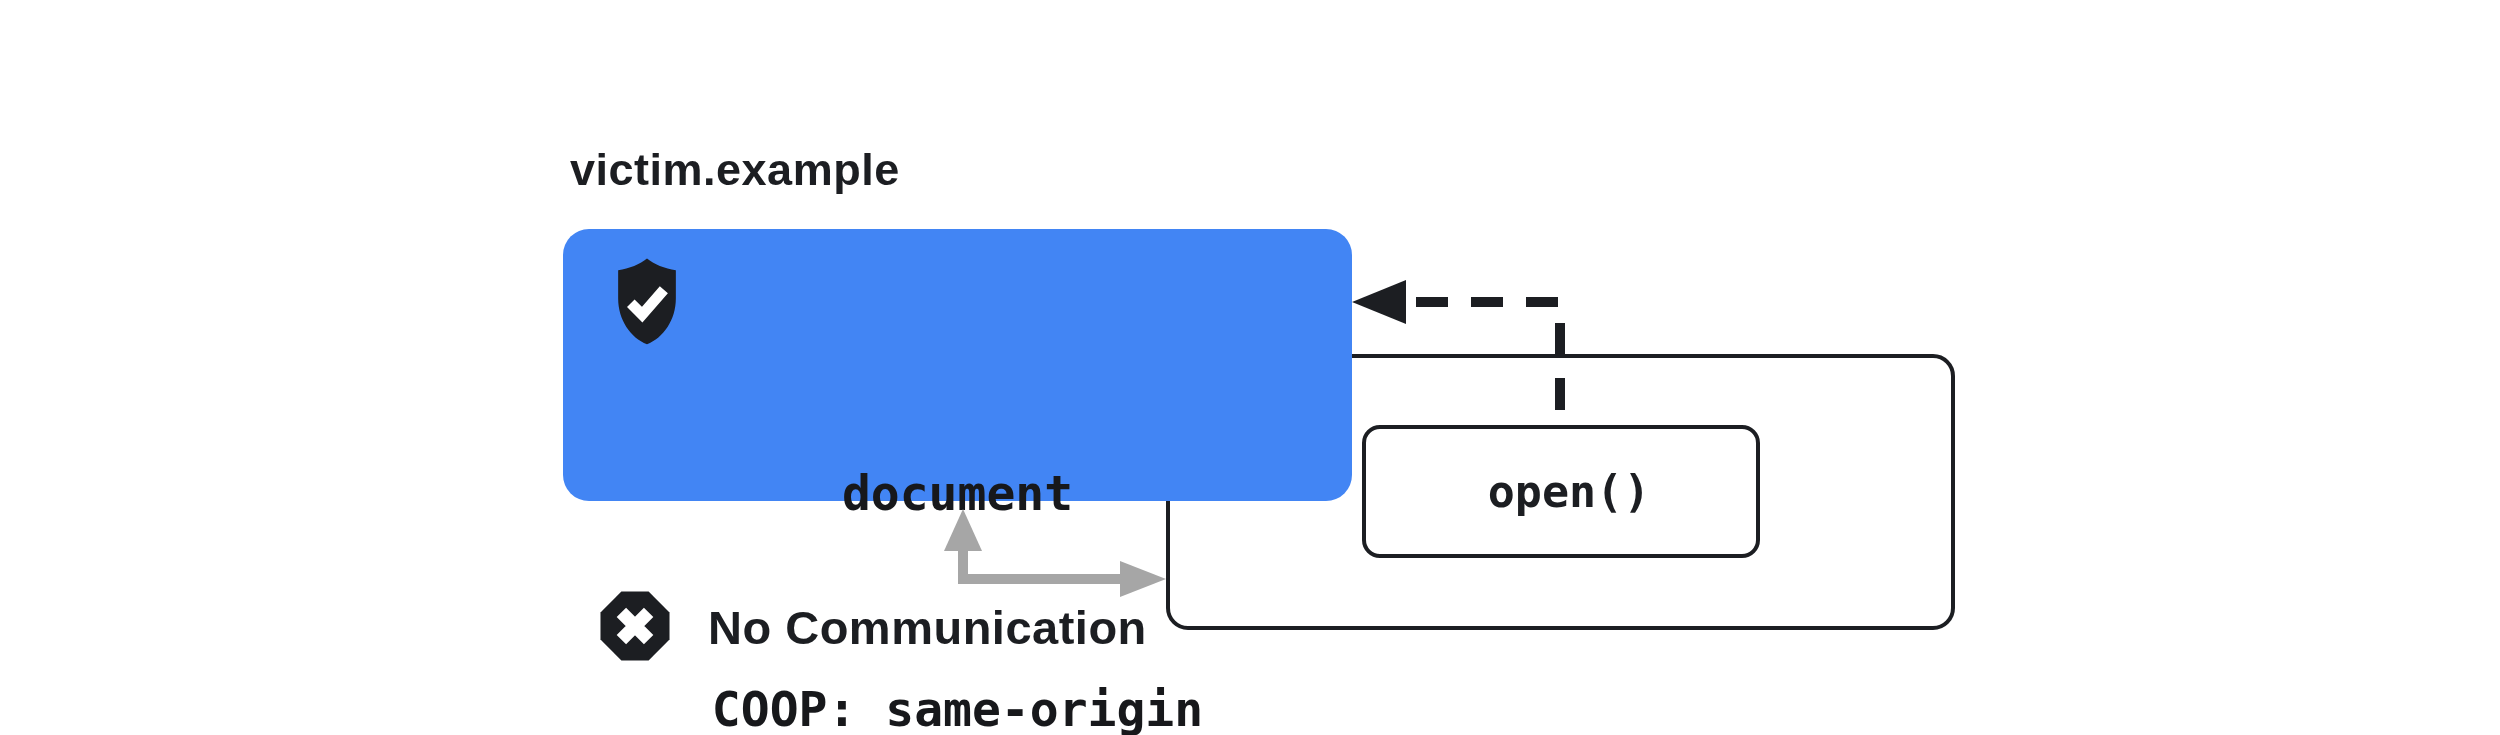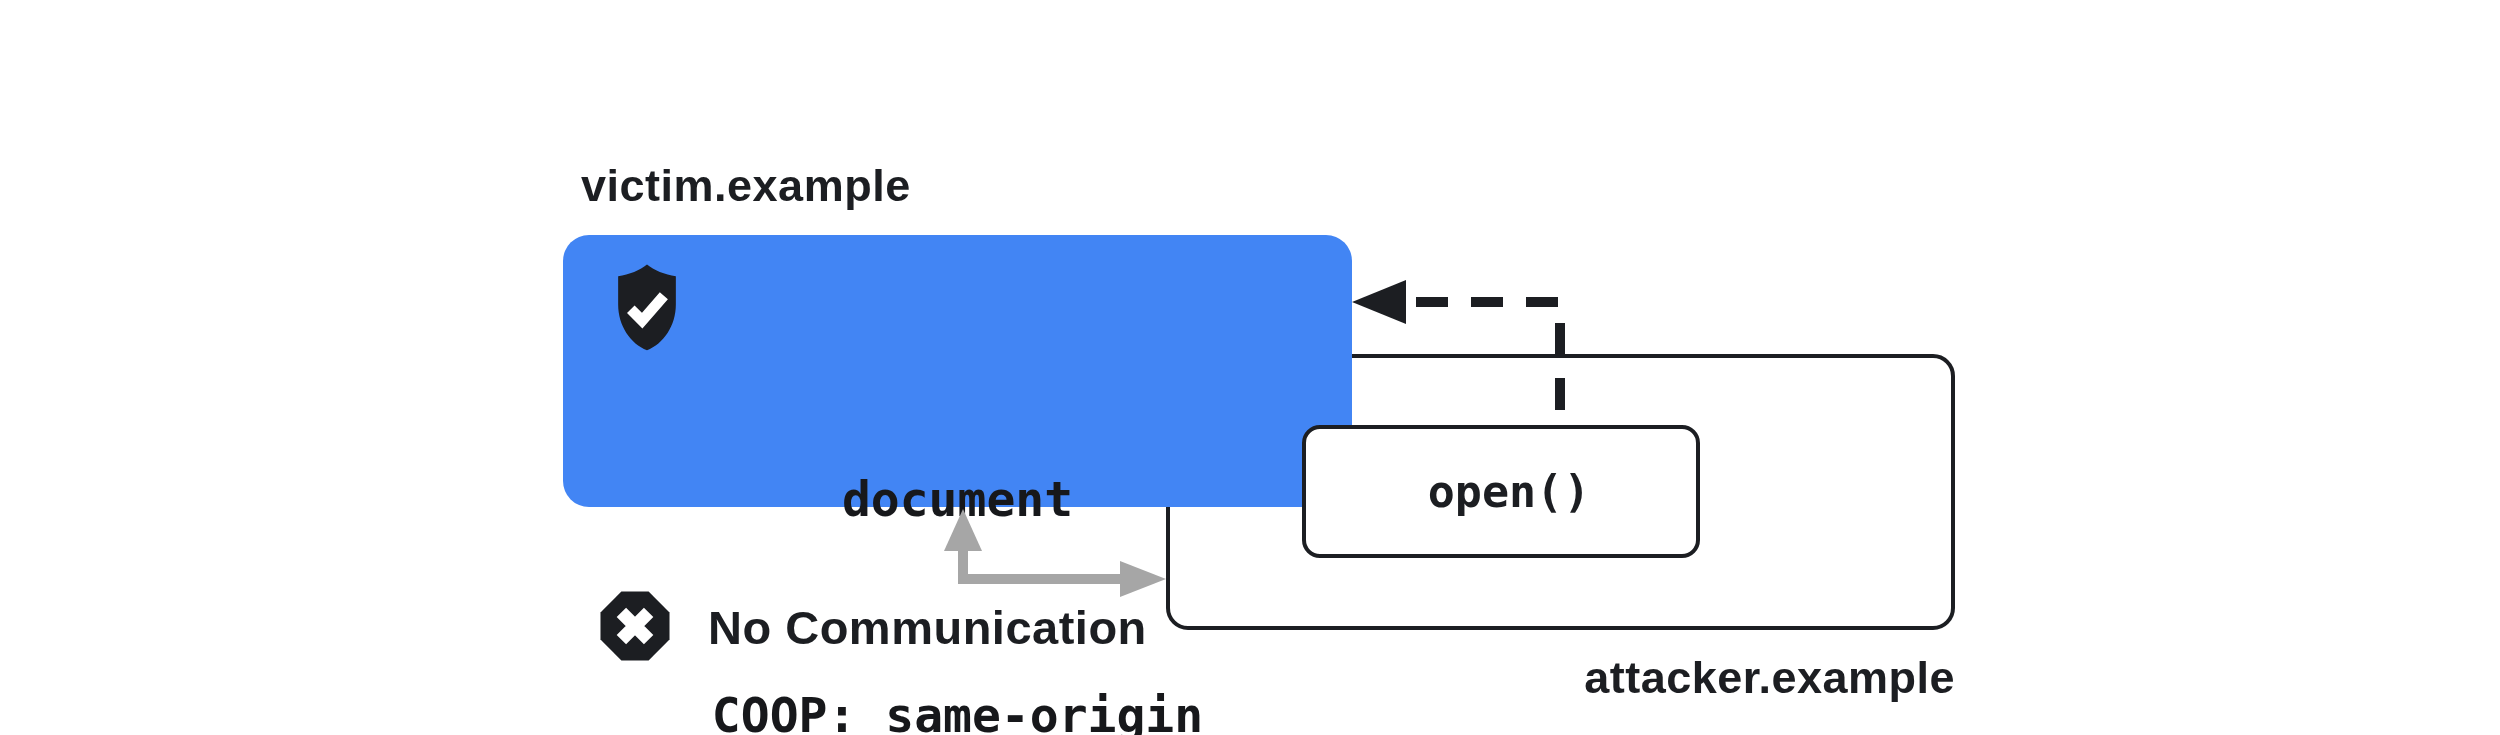--- a/index.html
+++ b/index.html
@@ -12,39 +12,39 @@
   }
   html,body{margin:0;padding:0;background:var(--background);}
   .canvas{
     position:relative;width:2500px;height:735px;background:var(--background);
     font-family:"Liberation Sans",sans-serif;overflow:hidden;
   }
   .domain-label{
     position:absolute;font-weight:bold;font-size:45px;color:var(--ink);
     white-space:nowrap;letter-spacing:0.5px;
   }
-  #victim-label{left:570px;top:160px;margin-left:11px;}
+  #victim-label{left:570px;top:144px;}
   #attacker-label{right:545px;top:652px;}
   .card{
-    position:absolute;left:563px;top:235px;width:789px;height:272px;
+    position:absolute;left:563px;top:229px;width:789px;height:272px;
     background:var(--blue);border-radius:26px;z-index:2;
   }
   .shield{position:absolute;left:45px;top:26px;}
   .card-text{
     position:absolute;left:0;right:0;top:84px;text-align:center;
     font-family:"DejaVu Sans Mono",monospace;font-weight:bold;
     font-size:48px;line-height:72px;color:var(--card-text);white-space:pre;
   }
   .window-box{
     position:absolute;border:4px solid var(--ink);background:var(--background);
     box-sizing:border-box;
   }
   #attacker-box{left:1166px;top:354px;width:789px;height:276px;border-radius:22px;z-index:1;}
   #open-box{
-    left:1302px;top:425px;width:398px;height:133px;border-radius:18px;z-index:2;
+    left:1362px;top:425px;width:398px;height:133px;border-radius:18px;z-index:2;
     display:flex;align-items:center;justify-content:center;
     font-family:"DejaVu Sans Mono",monospace;font-weight:bold;font-size:45px;color:var(--ink);padding-left:16px;
   }
   .no-comm-label{
     position:absolute;left:708px;top:600px;font-weight:bold;font-size:47px;
     color:var(--ink);white-space:nowrap;letter-spacing:0.5px;text-align:center;
   }
   .octagon{position:absolute;left:597px;top:588px;z-index:2;}
   svg.overlay{position:absolute;left:0;top:0;z-index:3;pointer-events:none;}
   .dash{stroke:var(--ink);stroke-width:10;stroke-dasharray:32 23;fill:none;}
@@ -83,21 +83,20 @@
       <div>COOP: same-origin</div>
     </div>
   </div>
 
   <div class="window-box" id="attacker-box"></div>
 
   <div class="window-box" id="open-box">
     <span>open()</span>
   </div>
 
-  <div class="domain-label" id="attacker-label">attacker.example</div>
 
   <svg class="octagon" width="76" height="76" viewBox="0 0 24 24">
     <polygon class="icon-fill" points="7.7,1.1 16.3,1.1 22.9,7.7 22.9,16.3 16.3,22.9 7.7,22.9 1.1,16.3 1.1,7.7"></polygon>
     <path class="glyph" stroke-width="4.2" d="M7.7 7.7 L16.3 16.3 M16.3 7.7 L7.7 16.3"></path>
   </svg>
   <div class="no-comm-label">No Communication</div>
 
 </div>
 
 </body></html>

